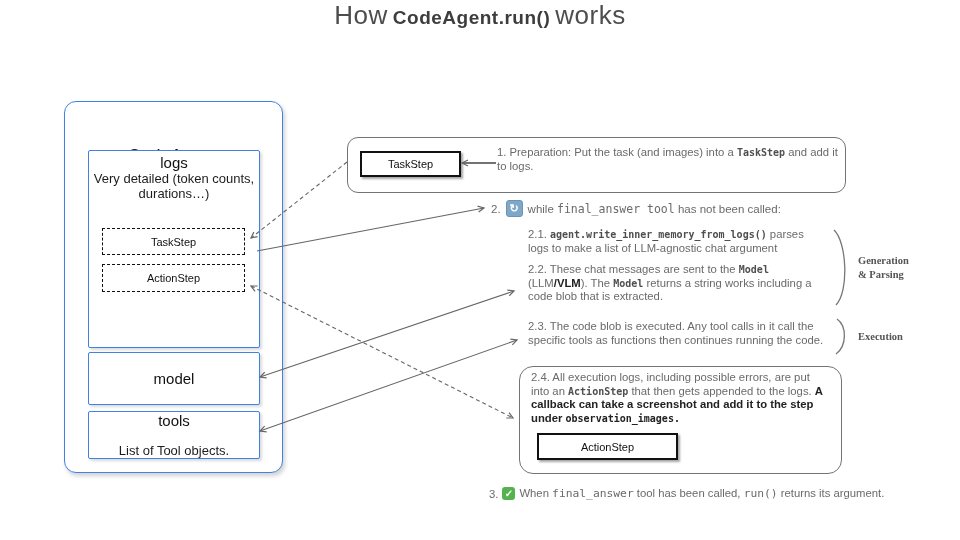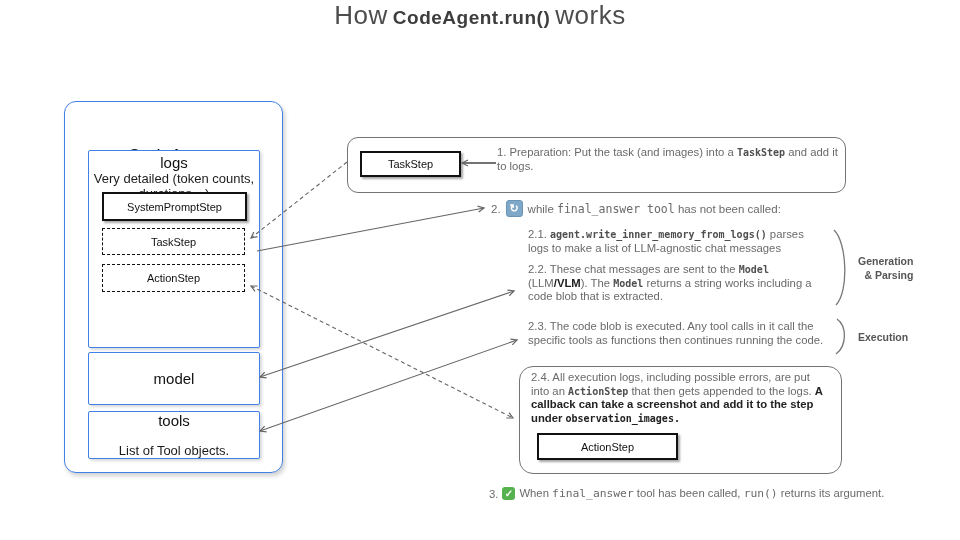--- a/index.html
+++ b/index.html
@@ -35,22 +35,22 @@
   .ts-mini{left:360px;top:151px;width:97px;height:22px;}
   .box1-text{left:497px;top:146px;width:346px;}
   .line2{left:491px;top:200px;display:flex;align-items:center;gap:5px;font-size:11.5px;color:#6a6a6a;}
   .loop-ico{width:15px;height:15px;background:#7fa8c8;border:1px solid #6b94b5;border-radius:3px;color:#fff;
             display:inline-flex;align-items:center;justify-content:center;font-size:11px;font-weight:bold;}
   .check-ico{width:13px;height:13px;background:#55b24e;border-radius:3px;color:#fff;
              display:inline-flex;align-items:center;justify-content:center;font-size:10px;font-weight:bold;}
   .blk21{left:528px;top:228px;width:290px;}
   .blk21 p{margin:0 0 8px 0;}
   .blk23{left:528px;top:320px;width:306px;}
-  .side-label{font-family:Liberation Sans, sans-serif;font-weight:bold;font-size:10.5px;color:#555;
-              white-space:pre-line;line-height:14px;text-align:right;}
+  .side-label{font-family:Liberation Serif, serif;font-weight:bold;font-size:10.5px;color:#555;
+              white-space:pre-line;line-height:14px;}
   .gen-label{left:858px;top:254px;}
   .exec-label{left:858px;top:330px;}
   .box4{left:519px;top:366px;width:321px;height:106px;border-radius:14px;}
   .box4-text{left:531px;top:371px;width:300px;}
   .as-mini{left:537px;top:433px;width:137px;height:23px;}
   .line3{left:489px;top:487px;display:flex;align-items:center;gap:4px;font-size:11.3px;color:#6a6a6a;}
   .line3 .txt,.line2 .txt{white-space:nowrap;}
   svg.arrows{left:0;top:0;width:960px;height:540px;pointer-events:none;}
 </style>
 </head>
@@ -61,23 +61,20 @@
   <div class="abs title">
     <span>How</span><code>CodeAgent.run()</code><span>works</span>
   </div>
 
   <div class="abs agent-outer"></div>
   <div class="abs agent-title">CodeAgent</div>
 
   <div class="abs bluebox logs-box">
     <div class="sec-title" style="margin-top:3px;">logs</div>
     <div class="sec-sub">Very detailed (token counts, durations…)</div>
-    <div class="abs stepbox solid" style="left:13px;top:41px;width:141px;height:25px;">
-      <span>SystemPromptStep</span>
-    </div>
     <div class="abs stepbox dashed" style="left:13px;top:77px;width:141px;height:25px;">
       <span>TaskStep</span>
     </div>
     <div class="abs stepbox dashed" style="left:13px;top:113px;width:141px;height:26px;">
       <span>ActionStep</span>
     </div>
   </div>
 
   <div class="abs bluebox model-box">
     <div class="sec-title">model</div>
@@ -96,21 +93,21 @@
     <span>1.  Preparation: Put the task (and images) into a </span><code>TaskStep</code><span> and add it to logs.</span>
   </div>
 
   <div class="abs line2">
     <span>2.</span>
     <span class="loop-ico">↻</span>
     <span class="txt"><span>while </span><code>final_answer tool</code><span> has not been called:</span></span>
   </div>
 
   <div class="abs ann blk21">
-    <p><span>2.1. </span><code>agent.write_inner_memory_from_logs()</code><span> parses logs to make a list of LLM-agnostic chat messages</span></p>
+    <p><span>2.1. </span><code>agent.write_inner_memory_from_logs()</code><span> parses logs to make a list of LLM-agnostic chat argument</span></p>
     <p><span>2.2. These chat messages are sent to the </span><code>Model</code><span> (LLM</span><span class="bd">/VLM</span><span>). The </span><code>Model</code><span> returns a string works including a code blob that is extracted.</span></p>
   </div>
 
   <div class="abs side-label gen-label">Generation
 &amp; Parsing</div>
 
   <div class="abs ann blk23">
     <span>2.3. The code blob is executed. Any tool calls in it call the specific tools as functions then continues running the code.</span>
   </div>
 

